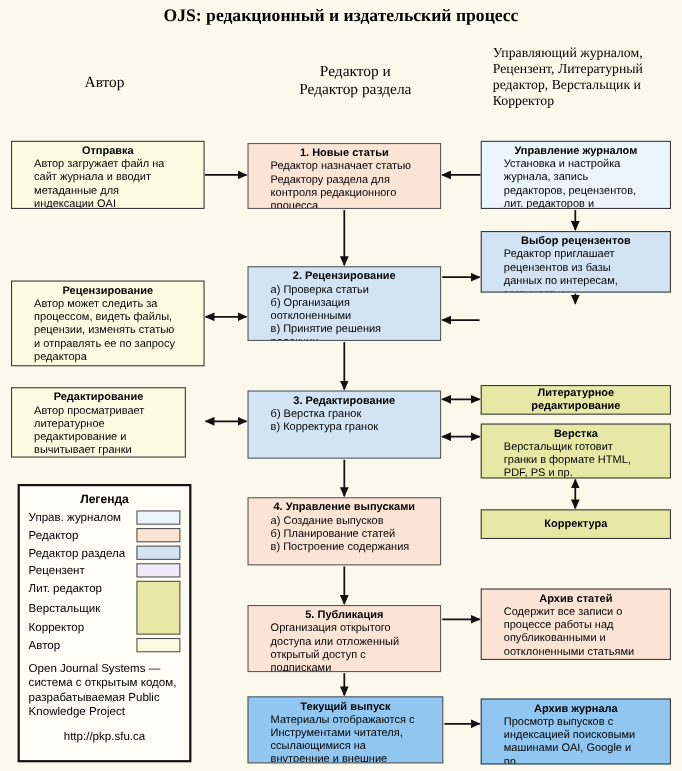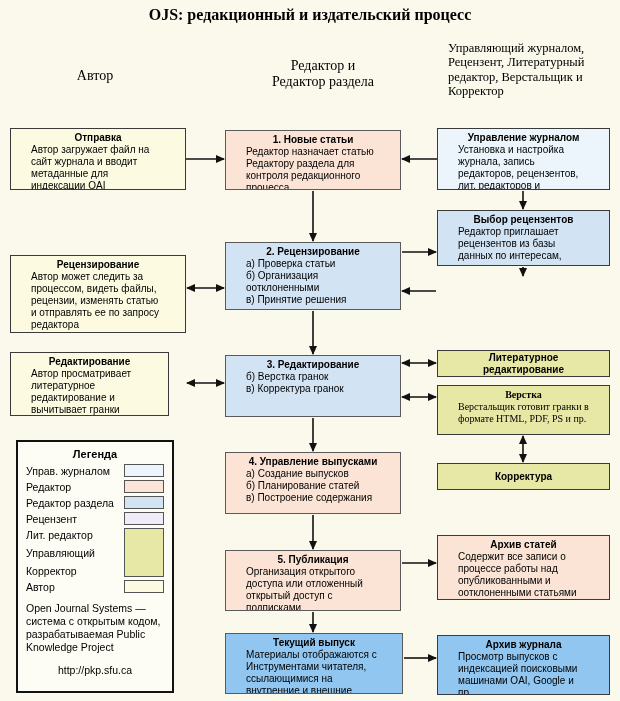--- a/index.html
+++ b/index.html
@@ -24,21 +24,21 @@
   #b-new{left:225px;top:130px;width:176px;height:60px;}
   #b-review{left:225px;top:242px;width:176px;height:68px;}
   #b-editing{left:225px;top:355px;width:176px;height:62px;}
   #b-issues{left:225px;top:452px;width:176px;height:62px;}
   #b-publication{left:225px;top:550px;width:176px;height:61px;}
   #b-current{left:225px;top:633px;width:178px;height:61px;}
   #b-jm{left:437px;top:128px;width:173px;height:62px;}
   #b-reviewer-sel{left:437px;top:210px;width:173px;height:56px;}
   #b-review-exec{left:437px;top:277px;width:173px;height:62px;}
   #b-copyedit{left:437px;top:350px;width:173px;height:27px;}
-  #b-layout{left:437px;top:385px;width:173px;height:50px;font-family:Liberation Serif, serif;}
+  #b-layout{left:437px;top:385px;width:173px;height:50px;}
   #b-proof{left:437px;top:463px;width:173px;height:27px;}
   #b-art-archive{left:437px;top:535px;width:173px;height:65px;}
   #b-j-archive{left:437px;top:635px;width:173px;height:60px;}
   #legend{position:absolute;z-index:2;left:16px;top:440px;width:158px;height:253px;
           box-sizing:border-box;border:2.5px solid #111;background:#FDFDF6;padding:6px 8px;}
   .lg-title{font-weight:bold;text-align:center;font-size:11px;margin-bottom:4px;}
   .lg-row{display:flex;justify-content:space-between;align-items:center;margin:3px 0;height:13px;}
   .lg-label{font-size:10.5px;white-space:nowrap;}
   .lg-swatch{width:38px;height:11px;border:1px solid #555;flex:none;}
   .lg-group{display:flex;justify-content:space-between;align-items:center;margin:3px 0;}
@@ -180,21 +180,21 @@
       <span class="lg-label">Редактор раздела</span>
       <span class="lg-swatch" style="background: rgb(210, 227, 244);"></span>
     </div>
     <div class="lg-row">
       <span class="lg-label">Рецензент</span>
       <span class="lg-swatch" style="background: rgb(239, 235, 249);"></span>
     </div>
     <div class="lg-group">
       <div class="lg-labels">
         <span>Лит. редактор</span>
-        <span>Управляющий</span>
+        <span>Верстальщик</span>
         <span>Корректор</span>
       </div>
       <span class="lg-swatch tall" style="background: rgb(231, 232, 165);"></span>
     </div>
     <div class="lg-row">
       <span class="lg-label">Автор</span>
       <span class="lg-swatch" style="background: rgb(252, 251, 225);"></span>
     </div>
     <div class="lg-note">Open Journal Systems — система с открытым кодом, разрабатываемая Public Knowledge Project</div>
     <div class="lg-url">http://pkp.sfu.ca</div>

